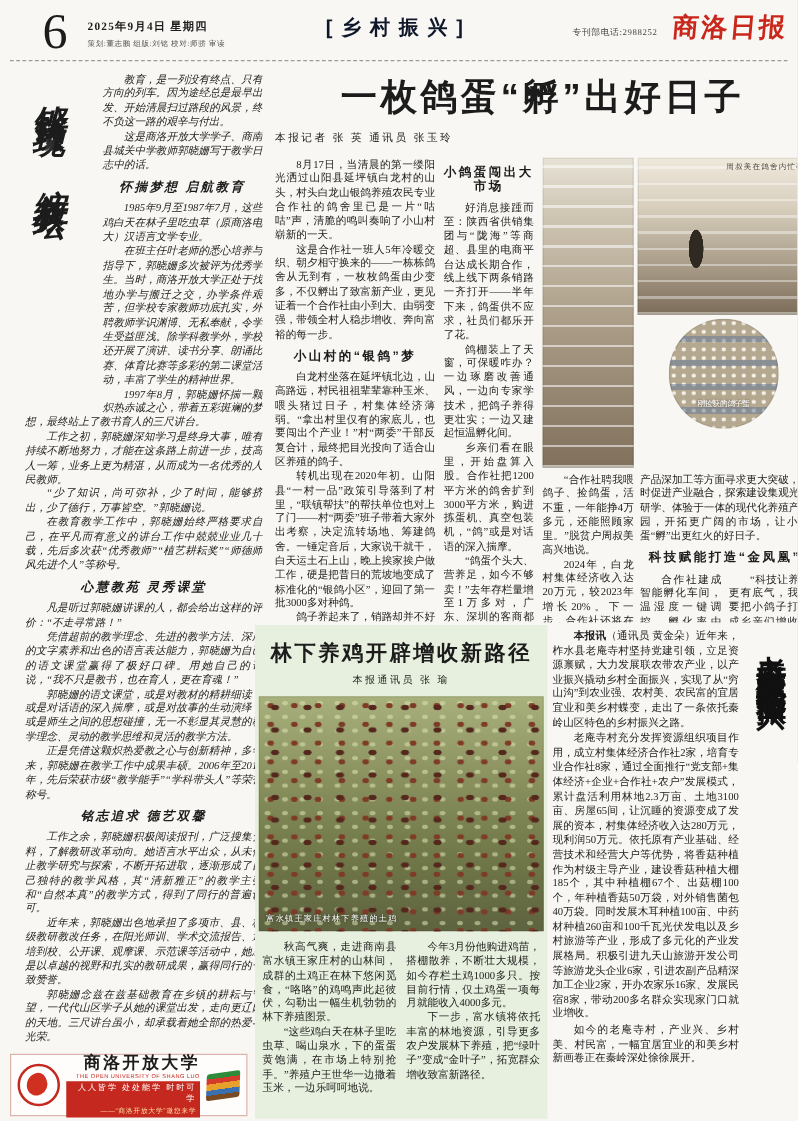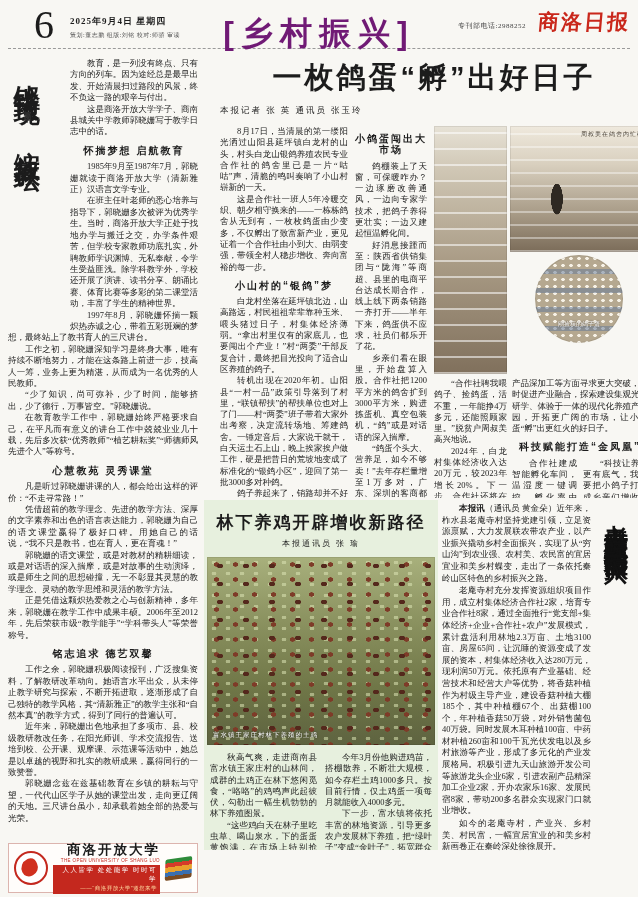--- a/index.html
+++ b/index.html
@@ -5,33 +5,33 @@
   html,body{margin:0;padding:0;background:#e8e6e0;}
   .page{position:relative;width:638px;height:897px;margin:0 auto;background:#f8f7f3;
         font-family:"Liberation Serif","DejaVu Serif",serif;color:#1c1c1c;overflow:hidden;}
   
   .hdr{position:absolute;left:8px;top:4px;right:8px;height:44px;
        border-bottom:1px dashed #9a9a9a;display:flex;align-items:flex-start;}
   .pageno{font-size:40px;line-height:42px;margin-left:26px;font-weight:400;}
   .datecol{margin-left:16px;margin-top:11px;}
   .date{font-size:9px;font-weight:bold;letter-spacing:1px;}
   .credits{font-size:6px;color:#555;margin-top:3px;letter-spacing:.5px;}
-  .section{position:absolute;left:50%;transform:translateX(-50%);top:8px;font-size:32px;
-           color:#701a75;letter-spacing:7px;font-family:"Liberation Sans","DejaVu Sans",sans-serif;font-weight:600;}
+  .section{position:absolute;left:50%;transform:translateX(-50%);top:8px;font-size:16px;
+           color:#0f172a;letter-spacing:7px;font-family:"Liberation Sans","DejaVu Sans",sans-serif;font-weight:600;}
   .hdr-right{margin-left:auto;display:flex;align-items:flex-end;gap:12px;margin-top:4px;}
   .phone{font-size:7px;color:#444;margin-bottom:5px;letter-spacing:.5px;}
   .brand{font-size:21px;color:#c9271b;font-weight:bold;letter-spacing:2px;transform:skewX(-5deg);}
   
   p{margin:0;text-indent:2em;}
   p.noind{text-indent:0;}
   .sub{font-family:"Liberation Sans","DejaVu Sans",sans-serif;font-weight:bold;font-size:10px;
        text-align:center;letter-spacing:2px;margin:7px 0 5px;text-indent:0;}
   
-  .left-art{position:absolute;left:8px;top:58px;width:190px;height:782px;overflow:hidden;
-            font-size:8.5px;line-height:11.4px;text-align:justify;}
+  .left-art{position:absolute;left:20px;top:58px;width:190px;height:782px;overflow:hidden;
+            font-size:8.5px;line-height:11.4px;text-align:justify;font-style:italic;}
   .vtitle-float{float:left;width:62px;height:272px;}
   .vtitle{position:absolute;left:12px;top:6px;height:290px;writing-mode:vertical-rl;
           text-orientation:upright;}
   .vt{font-size:26px;font-weight:bold;letter-spacing:5px;}
   .vauthor{font-size:8px;letter-spacing:2px;margin:10px 0;color:#333;}
   
   .main-art{position:absolute;left:220px;top:56px;width:428px;height:442px;overflow:hidden;}
   .headline{font-family:"Liberation Sans","DejaVu Sans",sans-serif;font-size:29px;font-weight:900;
             text-align:center;letter-spacing:3px;margin:2px 0 7px;}
   .byline{font-size:8.5px;letter-spacing:2px;margin-bottom:9px;}
@@ -55,21 +55,21 @@
      repeating-linear-gradient(180deg,rgba(96,118,150,0) 0 14px,rgba(96,118,150,.5) 14px 19px),
      radial-gradient(#f6f1e6 1.6px,rgba(0,0,0,0) 2px),#b5a890;
      background-size:auto,8px 7px,auto;}
   .ph-cap-circle{position:absolute;bottom:13px;left:50%;transform:translateX(-50%);font-size:6px;
      color:#fff;white-space:nowrap;text-shadow:0 0 2px rgba(0,0,0,.7);}
   .underrow{display:flex;gap:5px;margin-top:4px;}
   .c3{width:73px;flex:none;}
   .c4{flex:1;min-width:0;}
   .c4cols{column-count:2;column-gap:6px;}
   
-  .chick-art{position:absolute;left:204px;top:500px;width:234px;height:350px;background:#e7f0de;
+  .chick-art{position:absolute;left:204px;top:500px;width:234px;height:395px;background:#e7f0de;
              overflow:hidden;box-sizing:border-box;}
   .chick-title{font-family:"Liberation Sans","DejaVu Sans",sans-serif;font-size:17px;font-weight:900;
                text-align:center;letter-spacing:2px;margin:11px 4px 4px;}
   .byline2{text-align:center;font-size:8px;letter-spacing:2px;margin-bottom:8px;}
   .chickenphoto{margin:0 3px;height:188px;position:relative;background:
      radial-gradient(#54281c 3px,rgba(0,0,0,0) 3.5px),
      radial-gradient(#7e3b28 2.5px,rgba(0,0,0,0) 3px),
      radial-gradient(rgba(220,228,180,.55) 2px,rgba(0,0,0,0) 2.6px),
      linear-gradient(180deg,#a8b07c 0%,#8a915f 35%,#6f7647 70%,#5e6340 100%);
      background-size:26px 18px,19px 15px,14px 11px,auto;}
@@ -123,21 +123,21 @@
   <section class="left-art">
     <div class="vtitle-float"></div>
     <div class="vtitle">
       <span class="vt">铿锵玫瑰</span>
       <span class="vauthor">郭夏季</span>
       <span class="vt">绽放教坛</span>
     </div>
     <p>教育，是一列没有终点、只有方向的列车。因为途经总是最早出发、开始清晨扫过路段的风景，终不负这一路的艰辛与付出。</p>
     <p>这是商洛开放大学学子、商南县城关中学教师郭晓姗写于教学日志中的话。</p>
     <div class="sub">怀揣梦想  启航教育</div>
-    <p>1985年9月至1987年7月，郭晓姗就读于商洛开放大学（清新雅正）汉语言文学专业。</p>
+    <p>1985年9月至1987年7月，这些鸡白天在林子里吃虫草（原商洛电大）汉语言文学专业。</p>
     <p>在班主任叶老师的悉心培养与指导下，郭晓姗多次被评为优秀学生。当时，商洛开放大学正处于找地办学与搬迁之交，办学条件艰苦，但学校专家教师功底扎实，外聘教师学识渊博、无私奉献，令学生受益匪浅。除学科教学外，学校还开展了演讲、读书分享、朗诵比赛、体育比赛等多彩的第二课堂活动，丰富了学生的精神世界。</p>
     <p>1997年8月，郭晓姗怀揣一颗炽热赤诚之心，带着五彩斑斓的梦想，最终站上了教书育人的三尺讲台。</p>
     <p>工作之初，郭晓姗深知学习是终身大事，唯有持续不断地努力，才能在这条路上前进一步，技高人一筹，业务上更为精湛，从而成为一名优秀的人民教师。</p>
     <p>“少了知识，尚可弥补，少了时间，能够挤出，少了德行，万事皆空。”郭晓姗说。</p>
     <p>在教育教学工作中，郭晓姗始终严格要求自己，在平凡而有意义的讲台工作中兢兢业业几十载，先后多次获“优秀教师”“植艺耕耘奖”“师德师风先进个人”等称号。</p>
     <div class="sub">心慧教苑  灵秀课堂</div>
     <p>凡是听过郭晓姗讲课的人，都会给出这样的评价：“不走寻常路！”</p>
     <p>凭借超前的教学理念、先进的教学方法、深厚的文字素养和出色的语言表达能力，郭晓姗为自己的语文课堂赢得了极好口碑。用她自己的话说，“我不只是教书，也在育人，更在育魂！”</p>
     <p>郭晓姗的语文课堂，或是对教材的精耕细读，或是对话语的深入揣摩，或是对故事的生动演绎，或是师生之间的思想碰撞，无一不彰显其灵慧的教学理念、灵动的教学思维和灵活的教学方法。</p>
     <p>正是凭借这颗炽热爱教之心与创新精神，多年来，郭晓姗在教学工作中成果丰硕。2006年至2012年，先后荣获市级“教学能手”“学科带头人”等荣誉称号。</p>
@@ -154,22 +154,22 @@
       <div class="c1">
         <p>8月17日，当清晨的第一缕阳光洒过山阳县延坪镇白龙村的山头，村头白龙山银鸽养殖农民专业合作社的鸽舍里已是一片“咕咕”声，清脆的鸣叫奏响了小山村崭新的一天。</p>
         <p>这是合作社一班人5年冷暖交织、朝夕相守换来的——一栋栋鸽舍从无到有，一枚枚鸽蛋由少变多，不仅孵出了致富新产业，更见证着一个合作社由小到大、由弱变强，带领全村人稳步增收、奔向富裕的每一步。</p>
         <div class="sub">小山村的“银鸽”梦</div>
         <p>白龙村坐落在延坪镇北边，山高路远，村民祖祖辈辈靠种玉米、喂头猪过日子，村集体经济薄弱。“拿出村里仅有的家底儿，也要闯出个产业！”村“两委”干部反复合计，最终把目光投向了适合山区养殖的鸽子。</p>
         <p>转机出现在2020年初。山阳县“一村一品”政策引导落到了村里，“联镇帮扶”的帮扶单位也对上了门——村“两委”班子带着大家外出考察，决定流转场地、筹建鸽舍。一锤定音后，大家说干就干，白天运土石上山，晚上挨家挨户做工作，硬是把昔日的荒坡地变成了标准化的“银鸽小区”，迎回了第一批3000多对种鸽。</p>
         <p>鸽子养起来了，销路却并不好走。起初大家心里都没底：“鸽蛋能卖出去吗？”理事长带着样品跑西安、下南京，一家家酒店登门推介。凭着山泉水喂养、纯粮饲喂的好品质，白龙村的鸽蛋很快赢得了回头客，订单一天天多了起来。</p>
       </div>
       <div class="c2">
         <div class="sub">小鸽蛋闯出大市场</div>
+        <p>好消息接踵而至：陕西省供销集团与“陇海”等商超、县里的电商平台达成长期合作，线上线下两条销路一齐打开——半年下来，鸽蛋供不应求，社员们都乐开了花。</p>
         <p>鸽棚装上了天窗，可保暖咋办？一边琢磨改善通风，一边向专家学技术，把鸽子养得更壮实；一边又建起恒温孵化间。</p>
-        <p>好消息接踵而至：陕西省供销集团与“陇海”等商超、县里的电商平台达成长期合作，线上线下两条销路一齐打开——半年下来，鸽蛋供不应求，社员们都乐开了花。</p>
         <p>乡亲们看在眼里，开始盘算入股。合作社把1200平方米的鸽舍扩到3000平方米，购进拣蛋机、真空包装机，“鸽”或是对话语的深入揣摩。</p>
         <p>“鸽蛋个头大、营养足，如今不够卖！”去年存栏量增至1万多对，广东、深圳的客商都来预订，销售额100多万元——“白龙鸽”再不是小打小闹的土特产了。</p>
 
       </div>
       <div class="rightblock">
         <div class="photorow">
           <div class="photo tallphoto"></div>
           <div class="photostack">
             <div class="photo widephoto">
               <span class="ph-cap">周叔美在鸽舍内忙碌</span>

